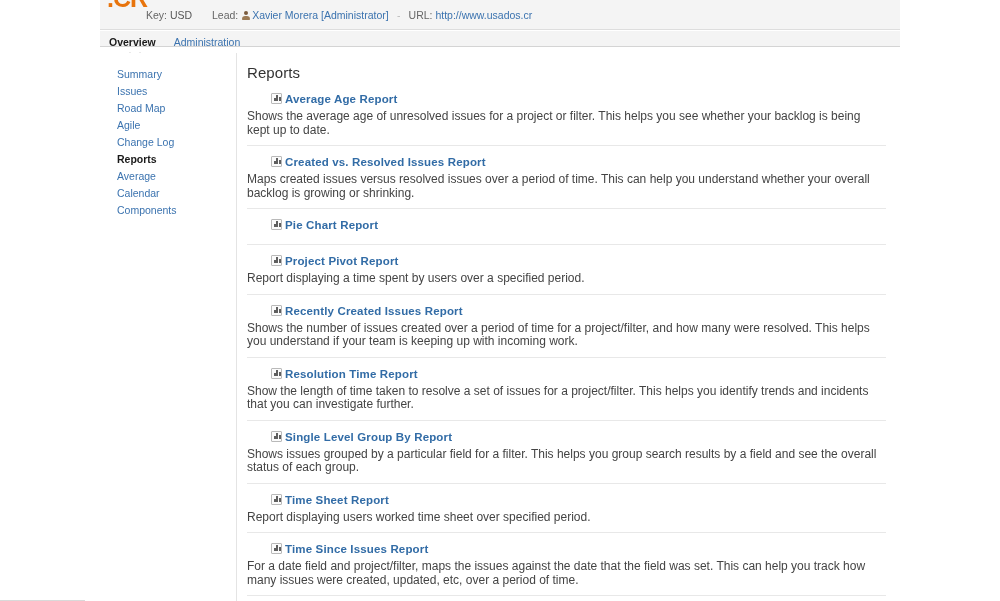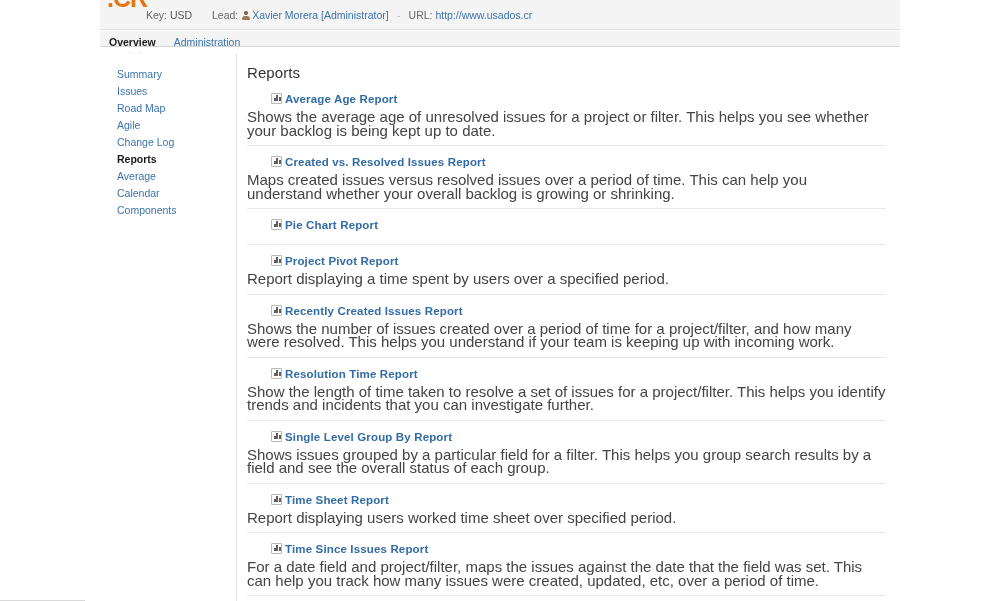--- a/index.html
+++ b/index.html
@@ -255,21 +255,21 @@
   .report-icon i.b2 { left: 4px;   width: 2px; height: 6px; }
   .report-icon i.b3 { left: 6.5px; width: 2px; height: 4px; }
   .report-title {
     font-size: 11.5px;
     color: #326ca6;
     text-decoration: none;
     font-weight: bold;
     letter-spacing: 0.15px;
   }
   .report-desc {
-    font-size: 15px;
+    font-size: 12px;
     color: #444444;
     line-height: 13.5px;
     margin: 0;
     max-width: 640px;
   }
 
   
   .page-bottom-edge {
     position: absolute;
     left: 0;

